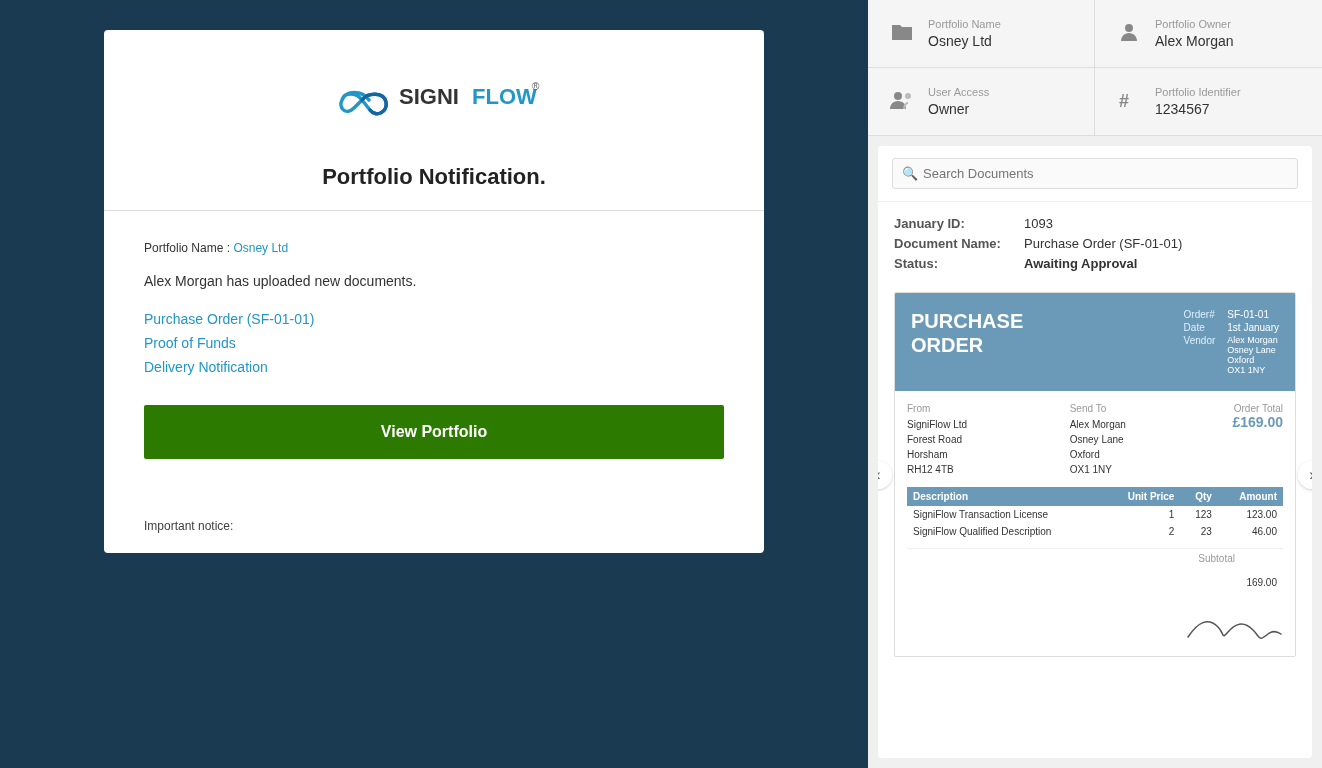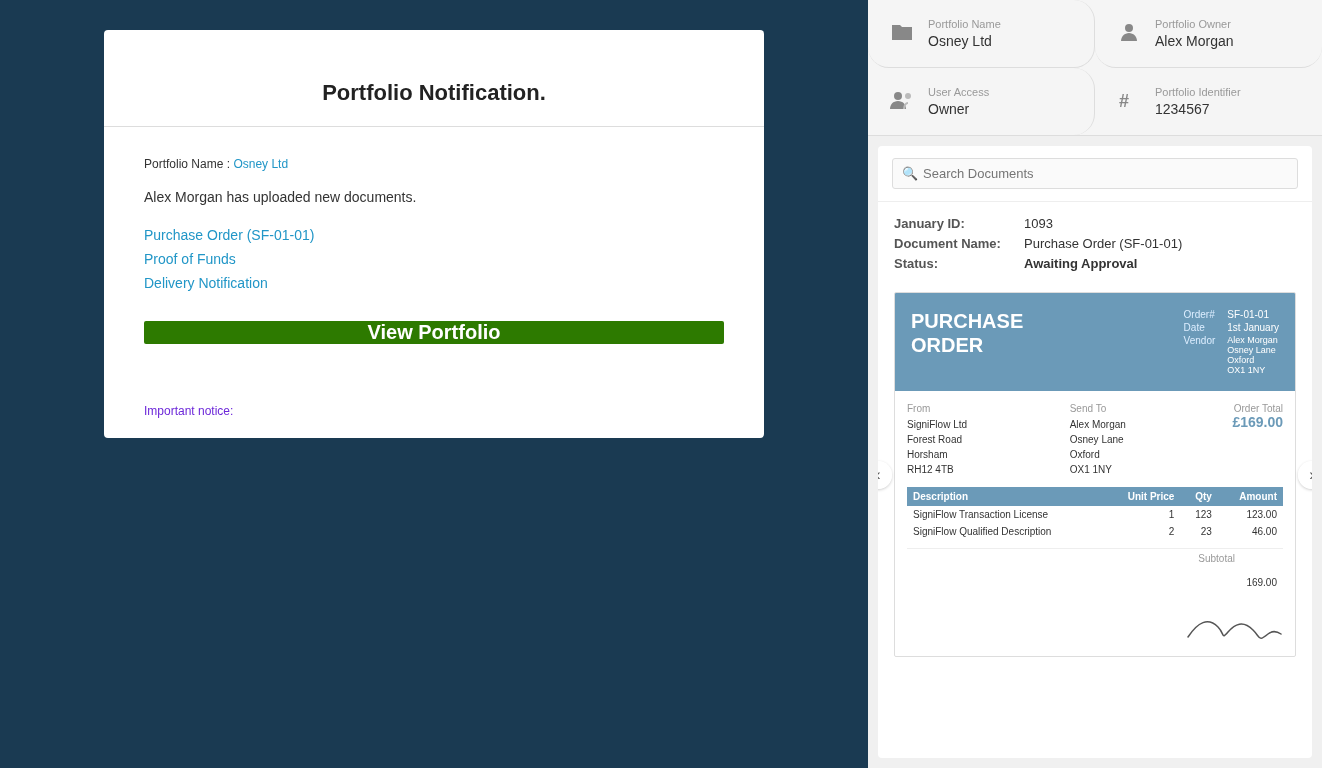--- a/index.html
+++ b/index.html
@@ -91,32 +91,33 @@
       text-decoration: none;
       cursor: pointer;
     }
 
     .view-portfolio-btn {
       display: block;
       width: 100%;
       background: #2d7a00;
       color: #ffffff;
       text-align: center;
-      font-size: 20px;
+      padding: 18px;
+      font-size: 16px;
       font-weight: 600;
       border: none;
       cursor: pointer;
       border-radius: 2px;
       margin-top: 20px;
       margin-bottom: 20px;
     }
 
     .important-notice {
       font-size: 12px;
-      color: #6d28d9;
+      color: #404040;
       padding: 10px 40px 20px;
     }
 
     
     .right-panel {
       flex: 1;
       background: #f0f0f0;
       display: flex;
       flex-direction: column;
       padding: 0;
@@ -131,21 +132,20 @@
       border-bottom: 1px solid #ddd;
     }
 
     .info-cell {
       padding: 18px 20px;
       display: flex;
       align-items: flex-start;
       gap: 12px;
       border-right: 1px solid #ddd;
       border-bottom: 1px solid #ddd;
-      border-radius: 21px;
     }
 
     .info-cell:nth-child(2), .info-cell:nth-child(4) {
       border-right: none;
     }
 
     .info-cell:nth-child(3), .info-cell:nth-child(4) {
       border-bottom: none;
     }
 
@@ -418,20 +418,34 @@
     .doc-preview-wrapper {
       position: relative;
     }
   </style>
 </head>
 <body>
 
 <div class="left-panel">
   <div class="email-card">
     <div class="email-header">
+      <div class="logo-container">
+        
+        <svg class="logo-svg" viewBox="0 0 220 60" xmlns="http://www.w3.org/2000/svg">
+
+          <g transform="translate(10, 8)">
+            <path d="M35 22 C28 12, 12 12, 8 22 C4 30, 12 38, 20 30 L28 22 C34 14, 50 14, 52 24 C54 34, 42 40, 36 32 L28 22 C22 14, 10 14, 8 22" fill="none" stroke="#2196c7" stroke-width="3.5" stroke-linecap="round"></path>
+            <path d="M28 22 C34 14, 50 14, 52 24 C54 34, 42 40, 36 32" fill="none" stroke="#1565a0" stroke-width="3.5" stroke-linecap="round"></path>
+          </g>
+
+          <text x="75" y="34" font-family="Arial" font-size="22" font-weight="700" fill="#333">SIGNI</text>
+          <text x="148" y="34" font-family="Arial" font-size="22" font-weight="700" fill="#2196c7">FLOW</text>
+          <text x="208" y="20" font-family="Arial" font-size="10" fill="#555">®</text>
+        </svg>
+      </div>
       <div class="email-title">Portfolio Notification.</div>
     </div>
 
     <div class="email-body">
       <div class="portfolio-name-line">
         <span>Portfolio Name : </span><a class="portfolio-name-link">Osney Ltd</a>
       </div>
 
       <div class="upload-message">Alex Morgan has uploaded new documents.</div>
 

